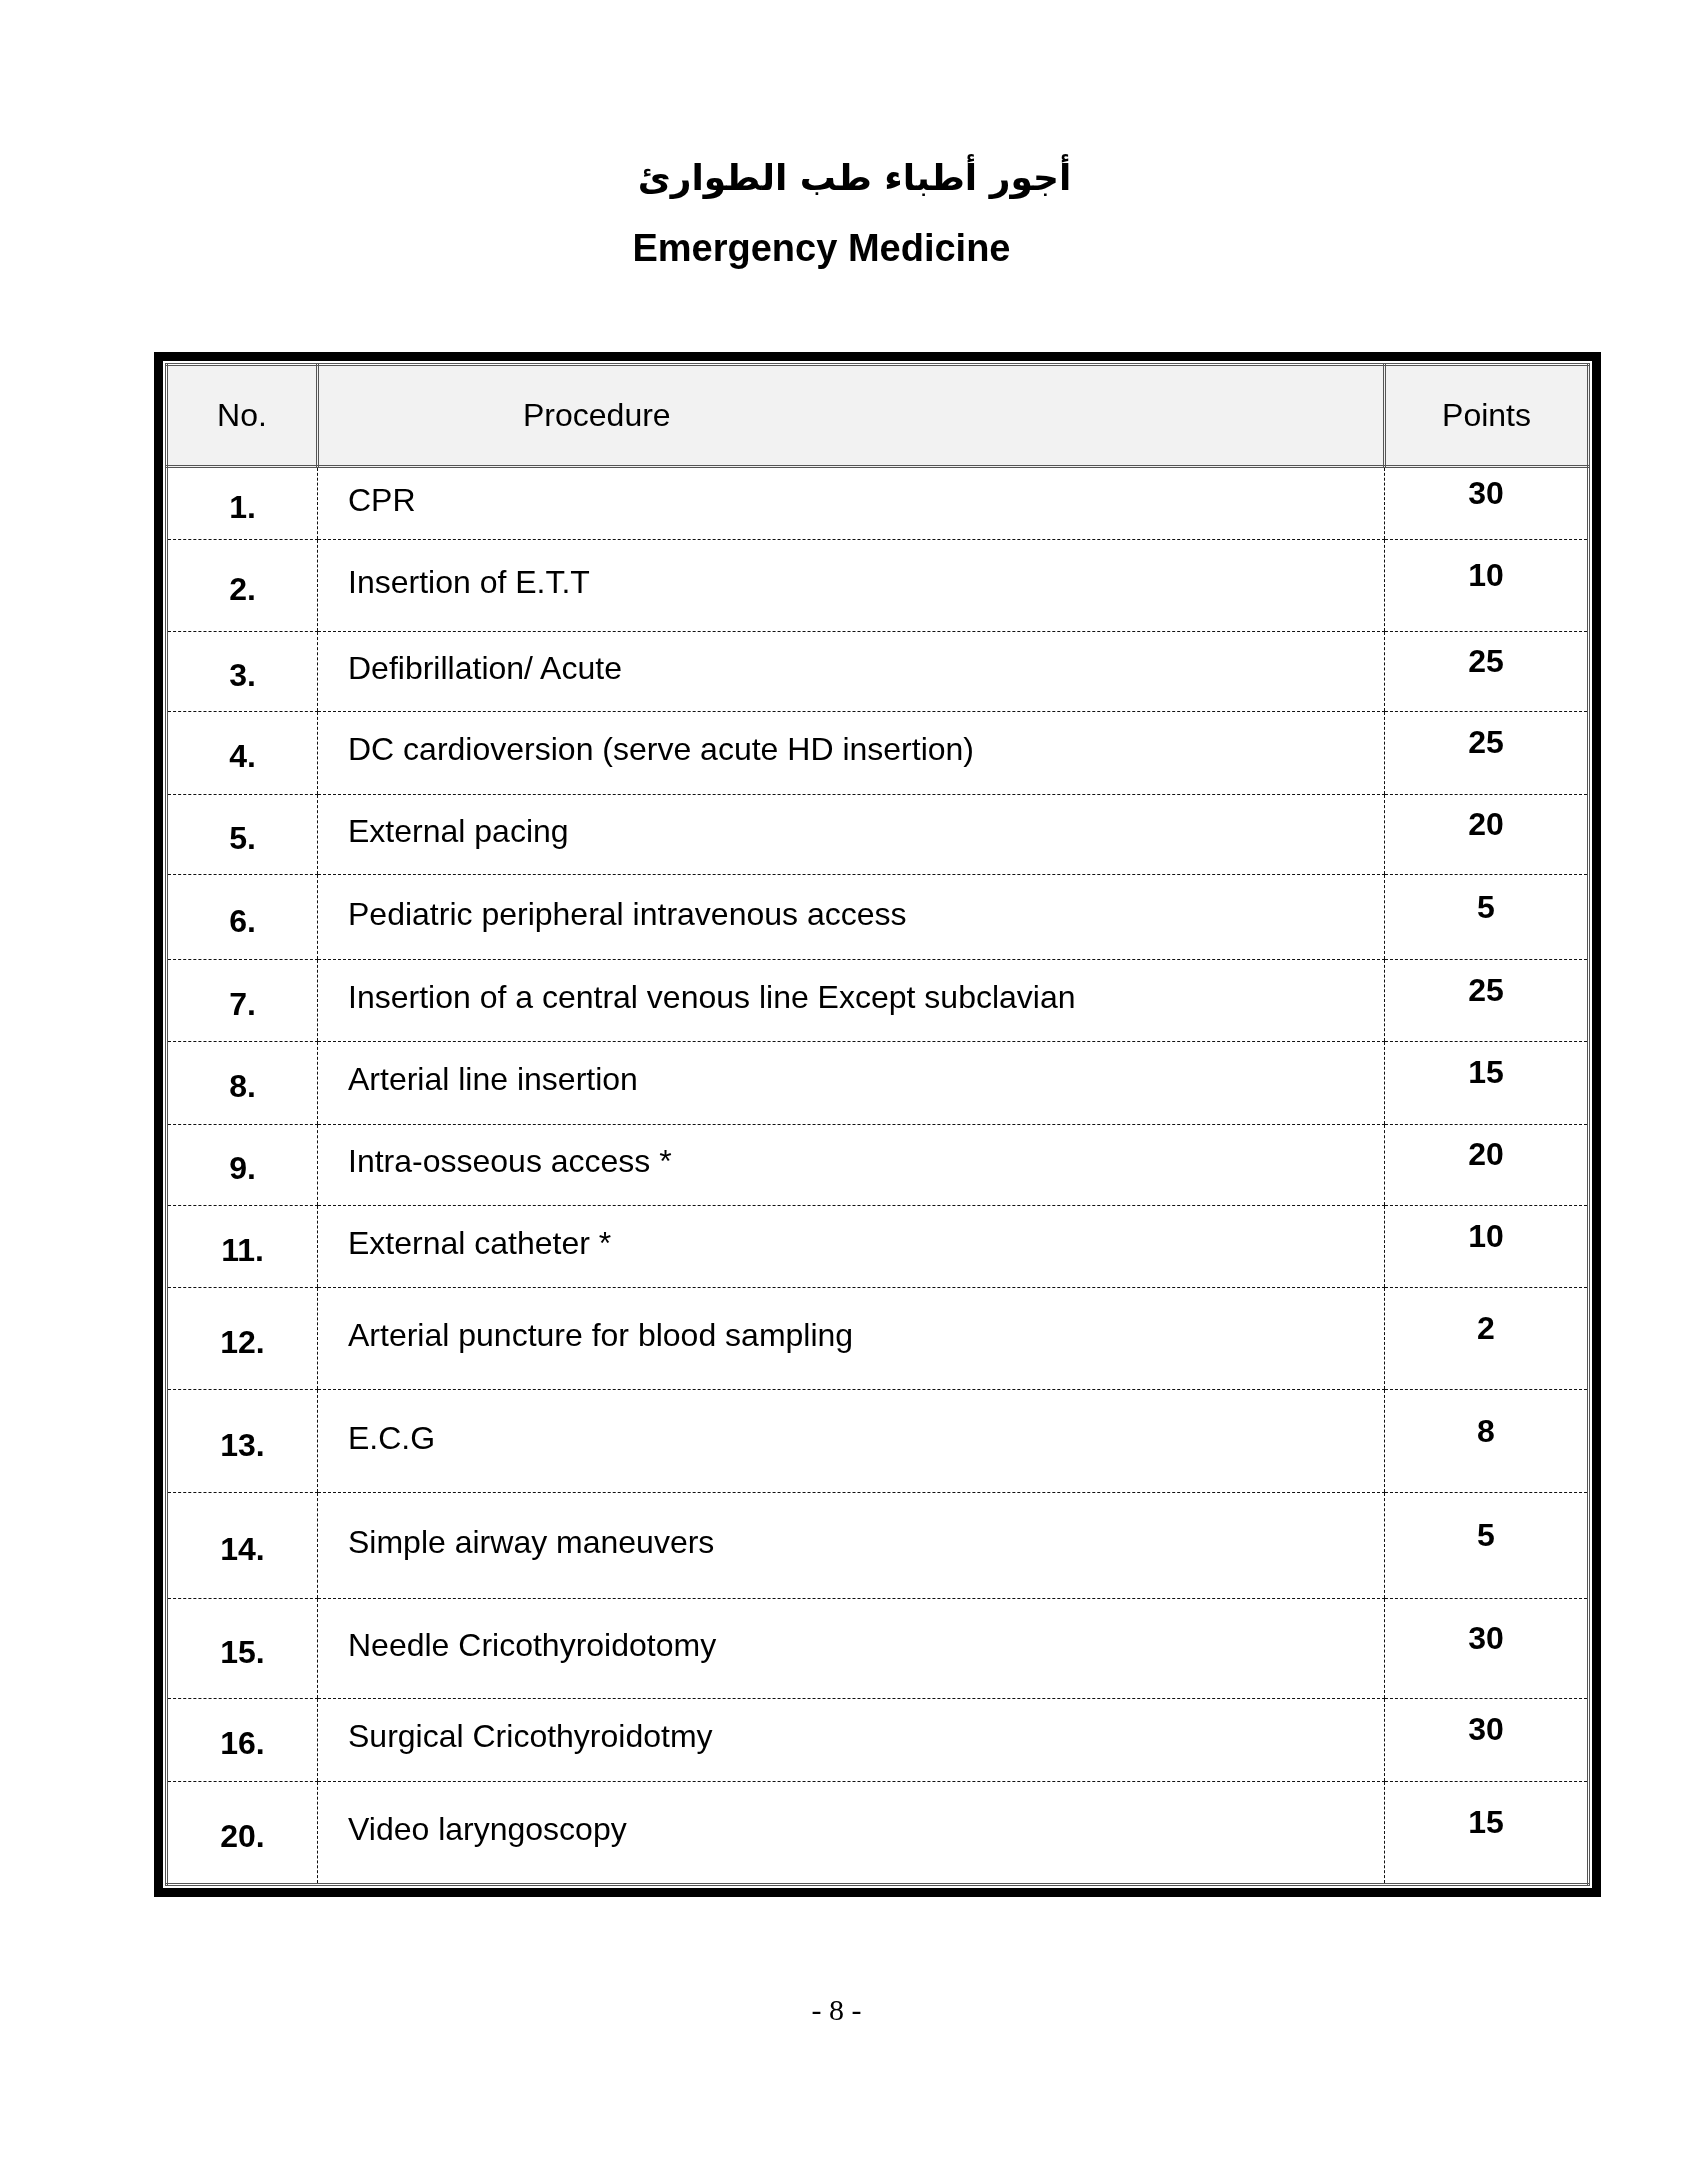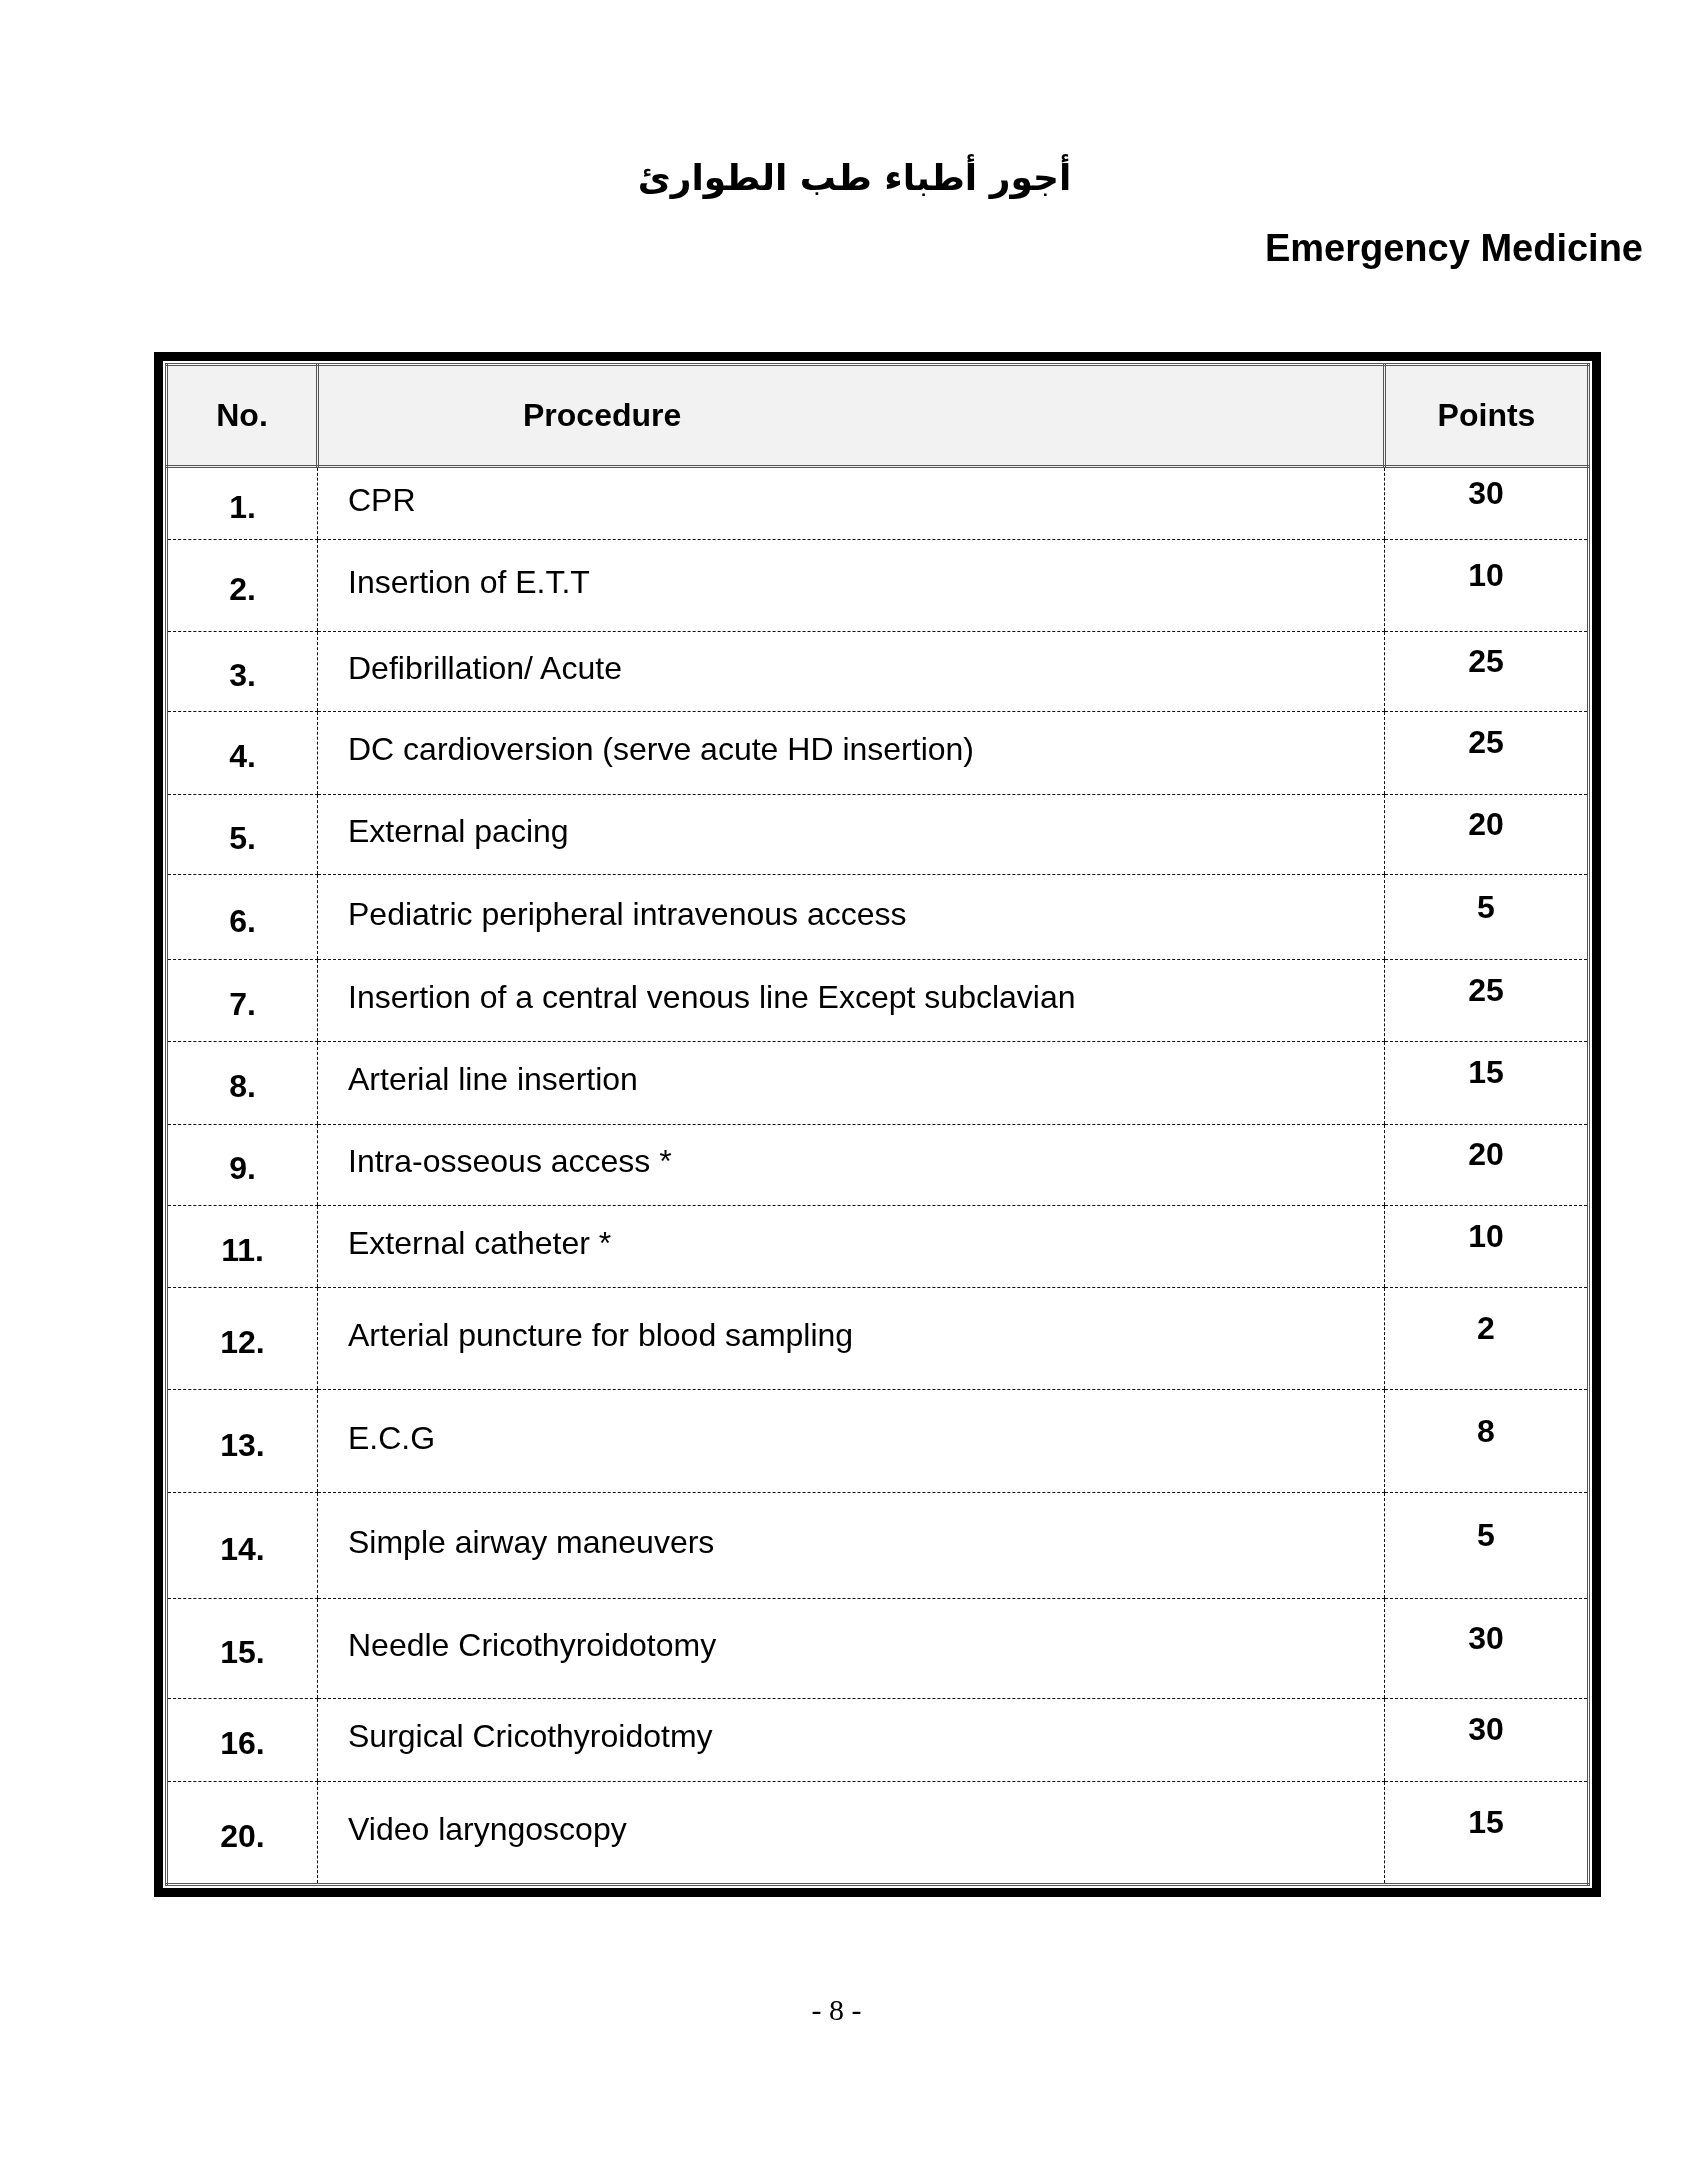--- a/index.html
+++ b/index.html
@@ -26,21 +26,21 @@
       font-size: 36px;
       line-height: 55px;
       direction: rtl;
       margin-left: 33px;
     }
     .title-en {
       position: absolute;
       left: 0;
       width: 1643px;
       top: 222px;
-      text-align: right;
+      text-align: center;
       font-family: "Liberation Sans", sans-serif;
       font-weight: bold;
       font-size: 38px;
       line-height: 53px;
     }
     .table-frame {
       position: absolute;
       left: 154px;
       top: 352px;
       width: 1447px;
@@ -64,21 +64,21 @@
       border-collapse: collapse;
       table-layout: fixed;
       border: 3px double #555;
       font-family: "Liberation Sans", sans-serif;
     }
     table.proc col.c-no { width: 151px; }
     table.proc col.c-proc { width: 1067px; }
     table.proc col.c-pts { width: auto; }
     table.proc th {
       background: #f2f2f2;
-      font-weight: bold;
+      font-weight: normal;
       font-size: 32px;
       height: 99px;
       border: 3px double #555;
       padding: 0;
     }
     table.proc th.h-no { text-align: center; }
     table.proc th.h-proc { text-align: left; padding-left: 204px; }
     table.proc th.h-pts { text-align: center; }
     table.proc td {
       font-size: 32px;

